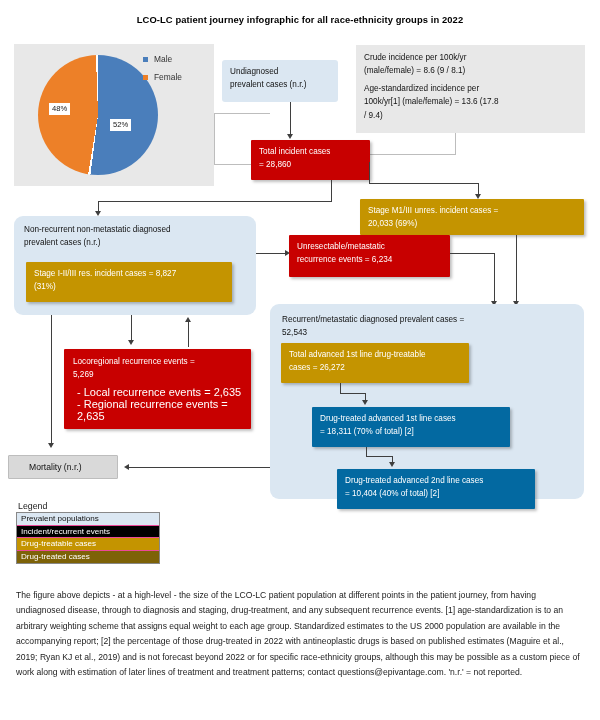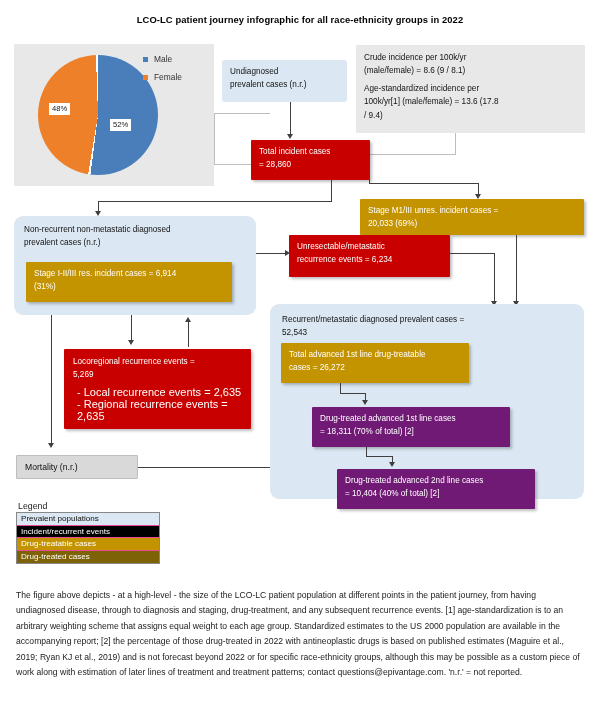--- a/index.html
+++ b/index.html
@@ -47,21 +47,21 @@
     background:#c80000;
     color:#ffffff;
     border-radius:1px;
   }
   .gold-box{
     background:#c49400;
     color:#ffffff;
     border-radius:1px;
   }
   .olive-box{
-    background:#701a75;
+    background:#0369a1;
     color:#ffffff;
     border-radius:1px;
   }
   .grey-box{
     background:#d9d9d9;
     color:#111;
     border:1px solid #bdbdbd;
     border-radius:1px;
   }
   .node .l2{display:block;}
@@ -139,21 +139,21 @@
     <div class="legend-mark" style="left:129px;top:13px;background:#4a7ebb;"></div>
     <div class="legend-txt" style="left:140px;top:10px;">Male</div>
     <div class="legend-mark" style="left:129px;top:31px;background:#ed8028;"></div>
     <div class="legend-txt" style="left:140px;top:28px;">Female</div>
   </div>
 
   <div class="ln ln-h ln-grey" style="left:214px;top:113px;width:56px;"></div>
   <div class="ln ln-v ln-grey" style="left:214px;top:113px;height:52px;"></div>
   <div class="ln ln-h ln-grey" style="left:214px;top:164px;width:40px;"></div>
 
-  <div class="node blue-box" style="left:222px;top:60px;width:125px;height:42px;">
+  <div class="node blue-box" style="left:222px;top:60px;width:116px;height:42px;">
     <span class="l2">Undiagnosed</span>
     <span class="l2">prevalent cases (n.r.)</span>
   </div>
 
   <div class="ln ln-v" style="left:290px;top:102px;height:33px;"></div>
   <div class="arw" style="left:286.5px;top:134px;"></div>
 
   <div class="node grey-panel" style="left:356px;top:45px;width:229px;height:88px;line-height:13.4px;">
     <span class="l2">Crude incidence per 100k/yr</span>
     <span class="l2">(male/female) = 8.6 (9 / 8.1)</span>
@@ -186,21 +186,21 @@
   </div>
 
   <div class="ln ln-v" style="left:516px;top:235px;height:68px;"></div>
   <div class="arw" style="left:512.5px;top:301px;"></div>
 
   <div class="node blue-panel" style="left:14px;top:216px;width:242px;height:99px;padding:8px 10px;">
     <span class="l2">Non-recurrent non-metastatic diagnosed</span>
     <span class="l2">prevalent cases (n.r.)</span>
   </div>
   <div class="node gold-box shadow" style="left:26px;top:262px;width:206px;height:40px;">
-    <span class="l2">Stage I-II/III res. incident  cases = 6,914</span>
+    <span class="l2">Stage I-II/III res. incident  cases = 8,827</span>
     <span class="l2">(31%)</span>
   </div>
 
   <div class="ln ln-h" style="left:256px;top:253px;width:31px;"></div>
   <div class="arw-right" style="left:285px;top:249.5px;"></div>
 
   <div class="node red-box shadow" style="left:289px;top:235px;width:161px;height:42px;">
     <span class="l2">Unresectable/metastatic</span>
     <span class="l2">recurrence events = 6,234</span>
   </div>
@@ -251,21 +251,21 @@
     <span class="l2 sub" style="margin-top:5px;padding-left:4px;">- Local recurrence  events  = 2,635</span>
     <span class="l2 sub" style="padding-left:4px;">- Regional recurrence  events = 2,635</span>
   </div>
 
   <div class="ln ln-v" style="left:51px;top:315px;height:130px;"></div>
   <div class="arw" style="left:47.5px;top:443px;"></div>
 
   <div class="ln ln-h" style="left:128px;top:467px;width:142px;"></div>
   <div class="arw-left" style="left:124px;top:463.5px;"></div>
 
-  <div class="node grey-box" style="left:16px;top:455px;width:122px;height:24px;padding:5px 8px;font-size:8.6px;">
+  <div class="node grey-box" style="left:8px;top:455px;width:110px;height:24px;padding:5px 20px;font-size:8.6px;">
     <span>Mortality (n.r.)</span>
   </div>
 
   <div class="legend-title">Legend</div>
   <div class="legend-tbl">
     <div class="legend-row" style="background:#dbe7f2;color:#111111;">Prevalent populations</div>
     <div class="legend-row" style="background:#000000;color:#ffffff;">Incident/recurrent events</div>
     <div class="legend-row" style="background:#c49400;color:#ffffff;">Drug-treatable cases</div>
     <div class="legend-row" style="background:#7d6208;color:#ffffff;">Drug-treated cases</div>
   </div>

